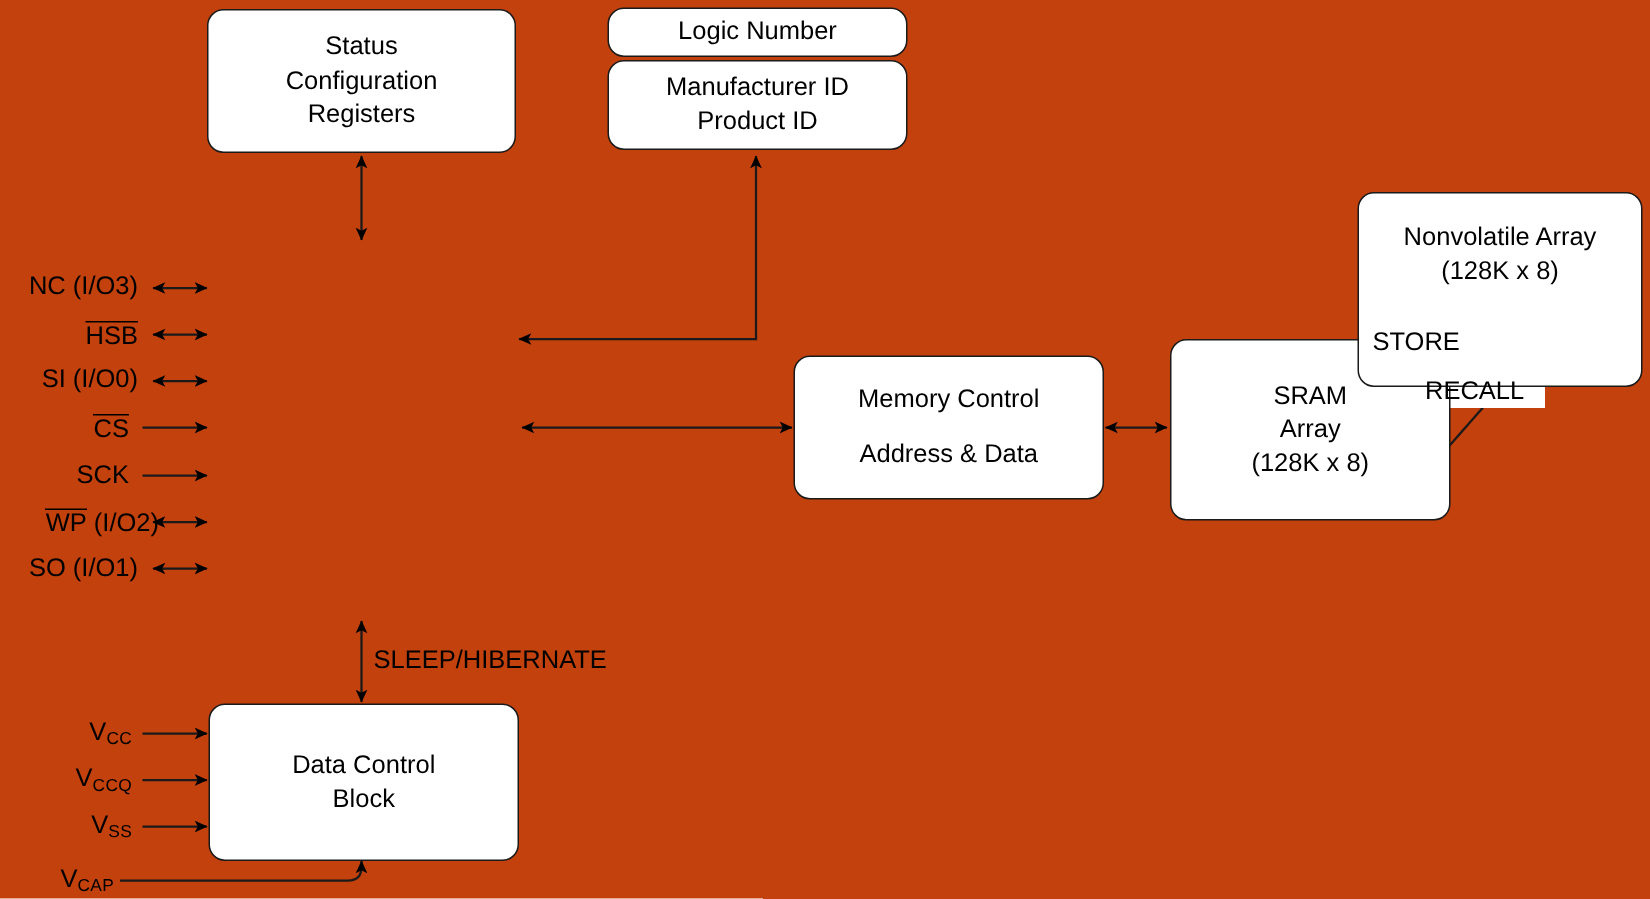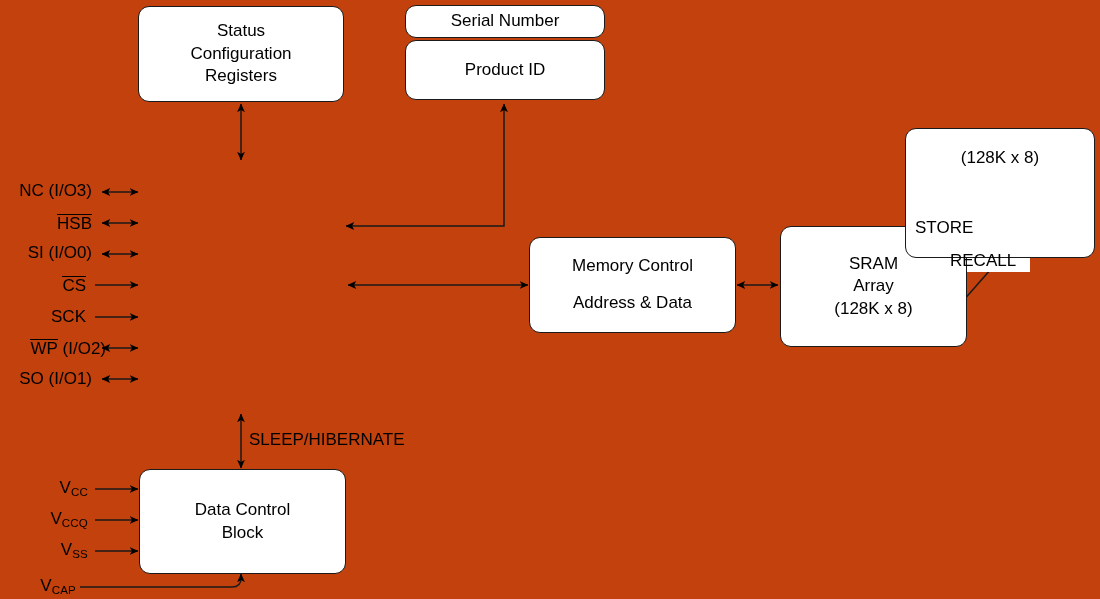--- a/index.html
+++ b/index.html
@@ -109,41 +109,43 @@
     </g>
   </svg>
 
   <div class="box f17" style="left:138px; top:6px; width:206px; height:96px;">
     <span class="ln">Status</span>
     <span class="ln">Configuration</span>
     <span class="ln">Registers</span>
   </div>
 
   <div class="box f17" style="left:405px; top:5px; width:200px; height:33px;">
-    <span class="ln">Serial Number</span>
+    <span class="ln">Logic Number</span>
   </div>
 
   <div class="box f17" style="left:405px; top:40px; width:200px; height:60px;">
+    <span class="ln">Manufacturer ID</span>
     <span class="ln">Product ID</span>
   </div>
 
 
   <div class="box f17" style="left:529px; top:237px; width:207px; height:96px;">
     <span class="ln">Memory Control</span>
     <span class="ln" style="height:14px;"></span>
     <span class="ln">Address &amp; Data</span>
   </div>
 
   <div class="box f17" style="left:780px; top:226px; width:187px; height:121px;">
     <span class="ln">SRAM</span>
     <span class="ln">Array</span>
     <span class="ln">(128K x 8)</span>
   </div>
 
   <div class="box f17" style="left:905px; top:128px; width:190px; height:130px; justify-content:flex-start; padding-top:18px;">
+    <span class="ln">Nonvolatile Array</span>
     <span class="ln">(128K x 8)</span>
   </div>
 
   <div class="box f17" style="left:139px; top:469px; width:207px; height:105px;">
     <span class="ln">Data Control</span>
     <span class="ln">Block</span>
   </div>
 
   <div class="lbl f17" style="left:6px; top:182px; width:86px; text-align:right;">
     <span>NC (I/O3)</span>

